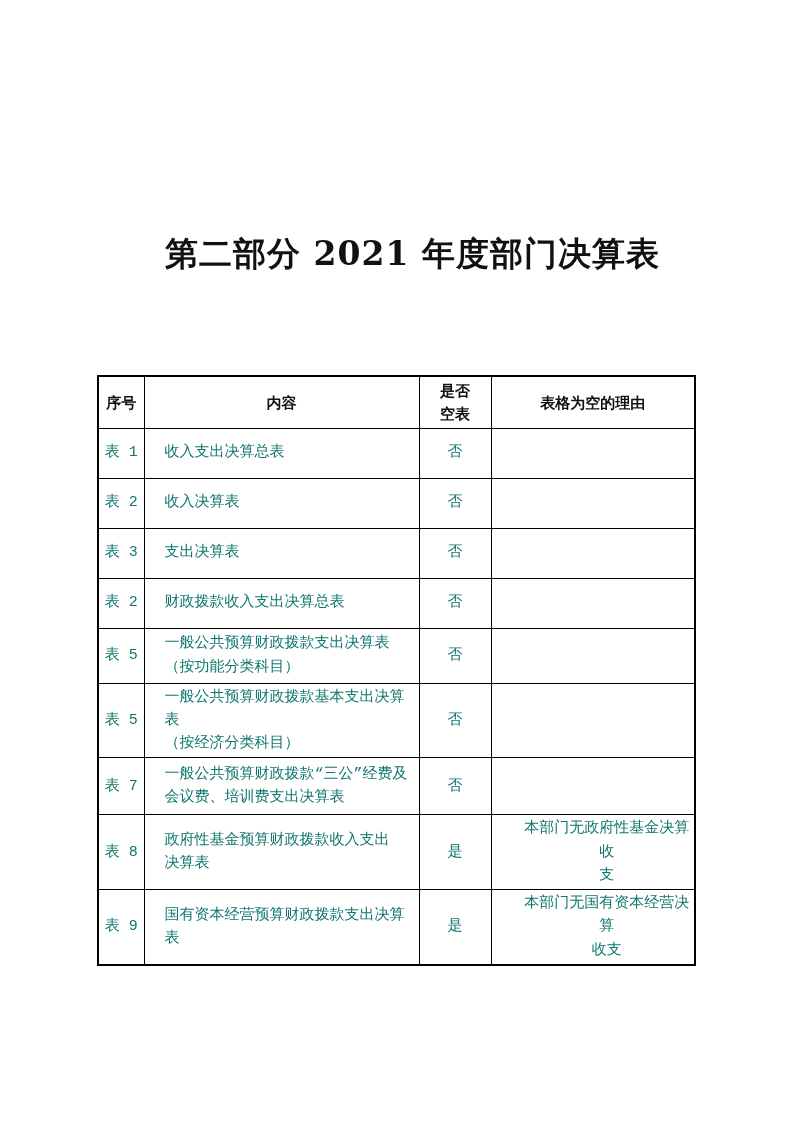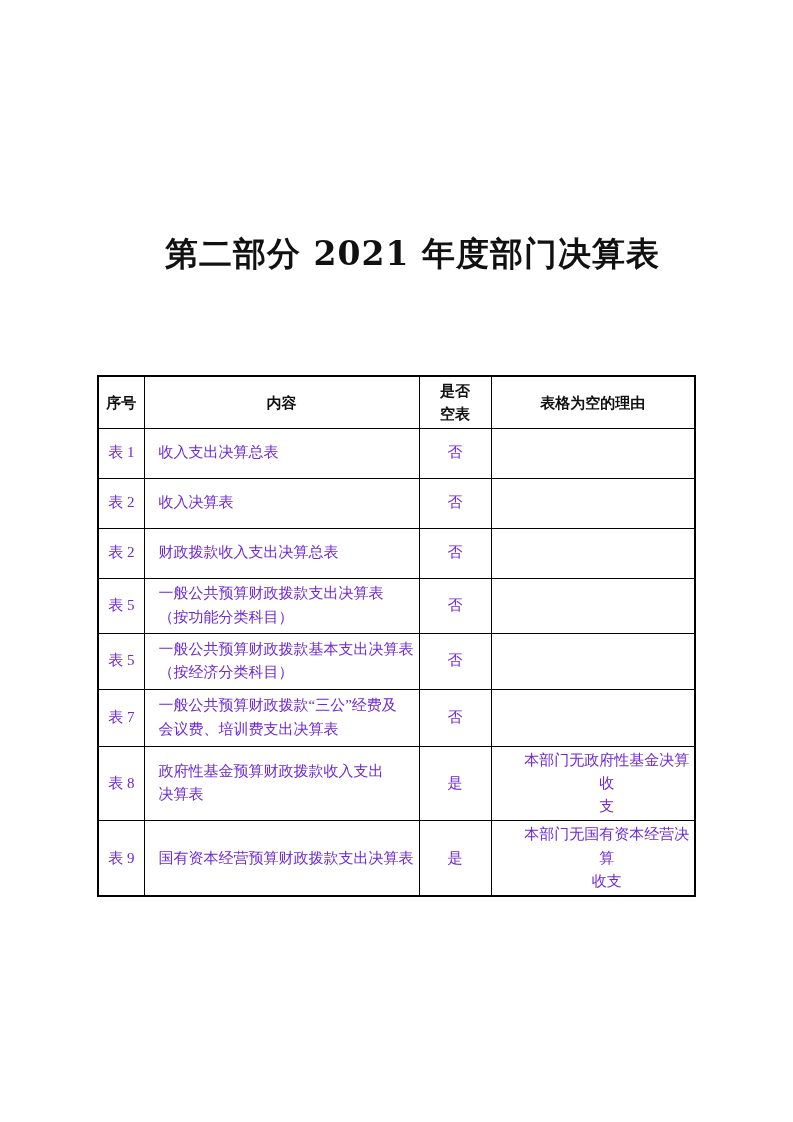--- a/index.html
+++ b/index.html
@@ -51,29 +51,29 @@
     overflow: hidden;
   }
   .acct-table th {
     font-family: "Liberation Sans", sans-serif;
     font-weight: 600;
     text-align: center;
     white-space: pre-line;
     color: #111111;
   }
   .acct-table td {
-    font-family: Liberation Serif, serif;
-    color: #6d28d9;
+    font-family: Liberation Mono, monospace;
+    color: #0f766e;
     margin-left: 27px;
   }
   td.c-no    { text-align: center; }
   td.c-content {
     text-align: left;
     white-space: pre-line;
-    padding-left: 14px;
+    padding-left: 20px;
     padding-right: 2px;
   }
   td.c-empty  { text-align: center; }
   td.c-reason {
     text-align: center;
     white-space: pre-line;
     padding-left: 32px;
   }
 </style>
 </head>
@@ -102,20 +102,26 @@
     <tbody>
       <tr style="height:50px">
         <td class="c-no">表 1</td>
         <td class="c-content">收入支出决算总表</td>
         <td class="c-empty">否</td>
         <td class="c-reason"></td>
       </tr>
       <tr style="height:50px">
         <td class="c-no">表 2</td>
         <td class="c-content">收入决算表</td>
+        <td class="c-empty">否</td>
+        <td class="c-reason"></td>
+      </tr>
+      <tr style="height:50px">
+        <td class="c-no">表 3</td>
+        <td class="c-content">支出决算表</td>
         <td class="c-empty">否</td>
         <td class="c-reason"></td>
       </tr>
       <tr style="height:50px">
         <td class="c-no">表 2</td>
         <td class="c-content">财政拨款收入支出决算总表</td>
         <td class="c-empty">否</td>
         <td class="c-reason"></td>
       </tr>
       <tr style="height:55px">

